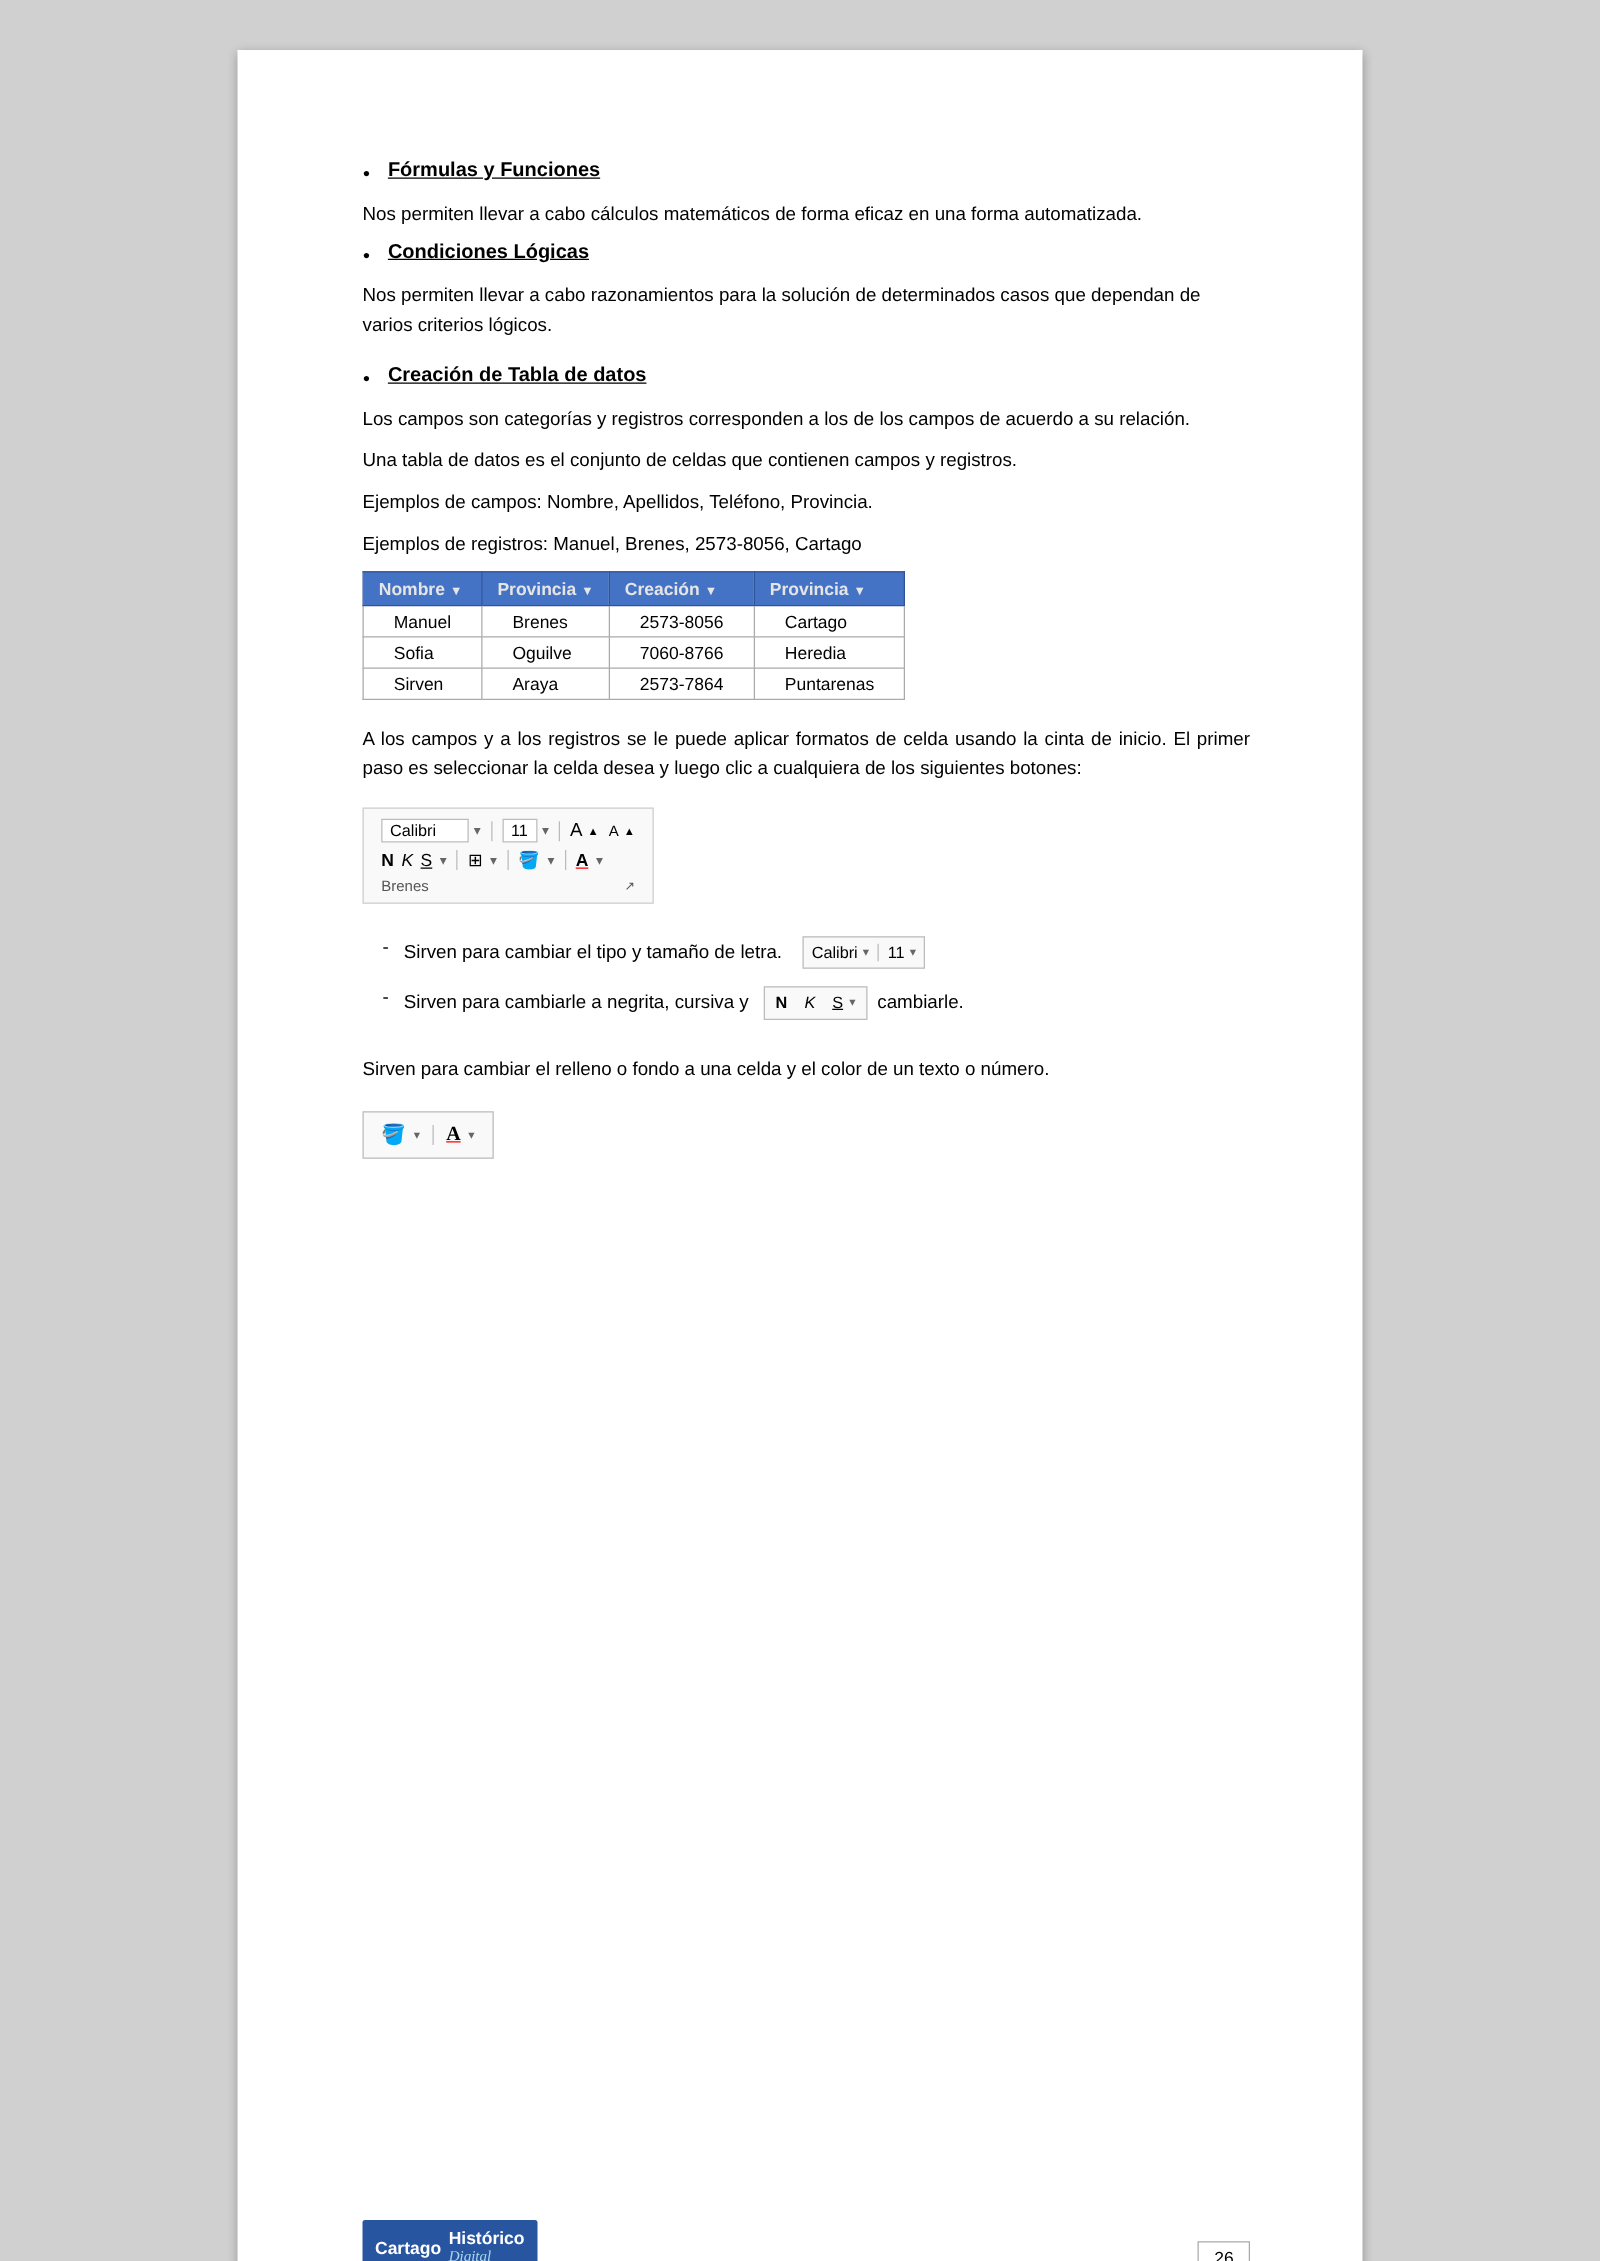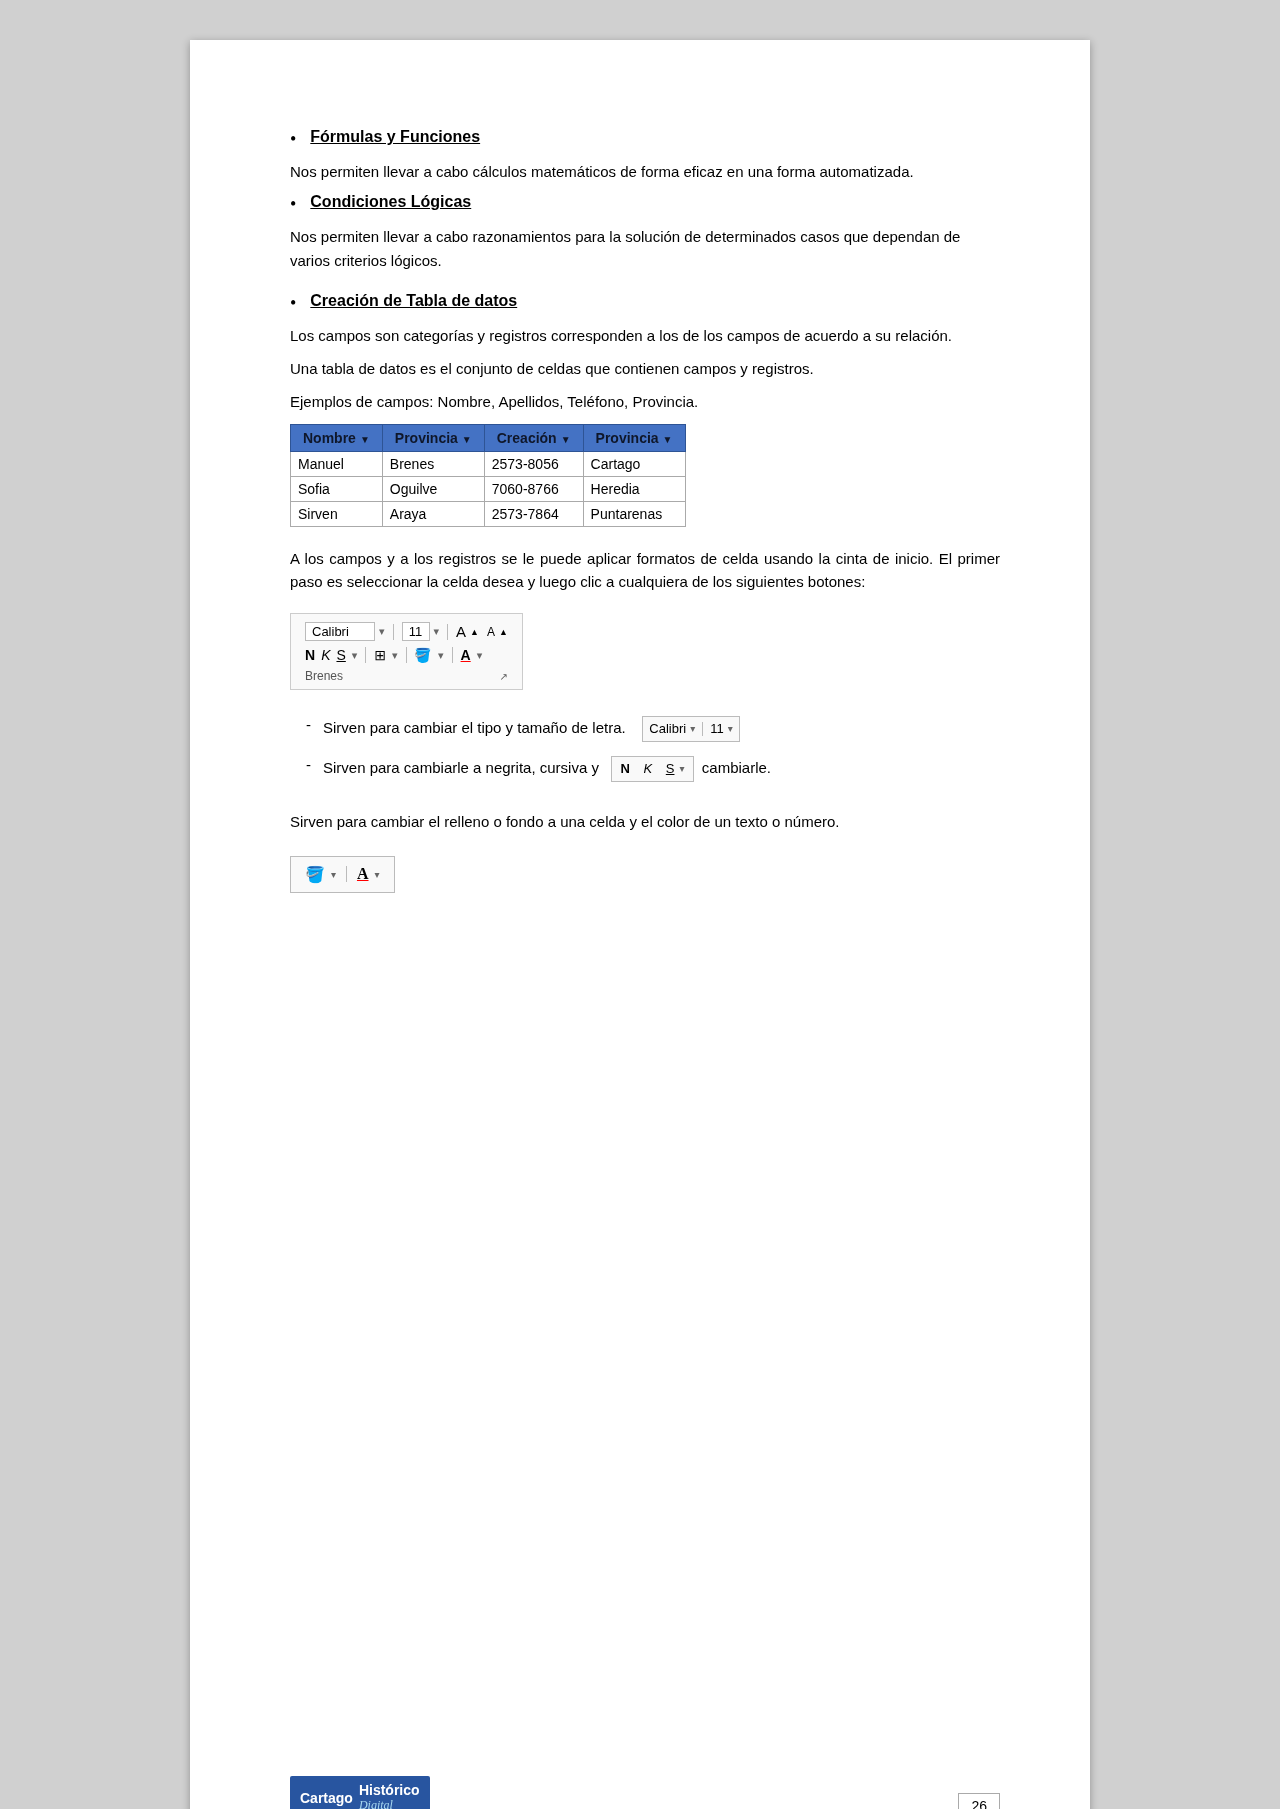--- a/index.html
+++ b/index.html
@@ -51,29 +51,29 @@
     
     .data-table {
       border-collapse: collapse;
       margin-top: 10px;
       margin-bottom: 18px;
       font-family: Arial, sans-serif;
       font-size: 14px;
     }
     .data-table th {
       background-color: #4472C4;
-      color: #0f172a;
+      color: #e5e5e5;
       border: 1px solid #2e5495;
       padding: 5px 12px;
       font-weight: bold;
       text-align: left;
     }
     .data-table td {
       border: 1px solid #aaa;
-      padding: 4px 7px;
+      padding: 4px 24px;
       background: #fff;
     }
     .th-arrow {
       font-size: 10px;
       margin-left: 4px;
     }
 
     
     .mt8 { margin-top: 8px; }
 
@@ -226,20 +226,21 @@
   <div style="margin-top:20px;"></div>
 
   
   <div class="bullet-heading mt8">
     <span class="bullet-dot">•</span>
     <span class="bullet-title">Creación de Tabla de datos</span>
   </div>
   <p class="para">Los campos son categorías y registros corresponden a los de los campos de acuerdo a su relación.</p>
   <p class="para">Una tabla de datos es el conjunto de celdas que contienen campos y registros.</p>
   <p class="para">Ejemplos de campos: Nombre, Apellidos, Teléfono, Provincia.</p>
+  <p class="para">Ejemplos de registros:   Manuel, Brenes, 2573-8056, Cartago</p>
 
   
   <table class="data-table">
     <thead>
       <tr>
         <th>
           <span>Nombre</span><span class="th-arrow">▼</span>
         </th>
         <th>
           <span>Provincia</span><span class="th-arrow">▼</span>

